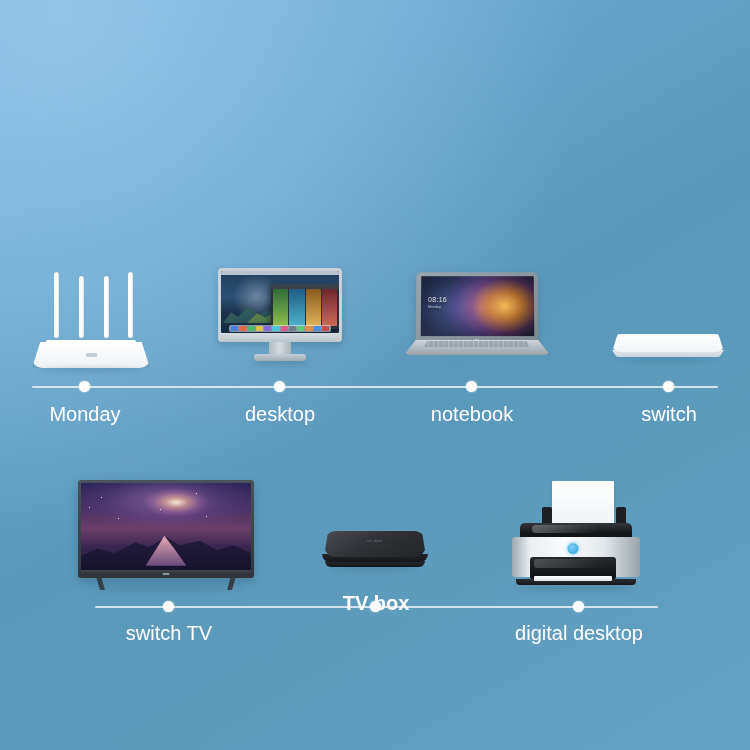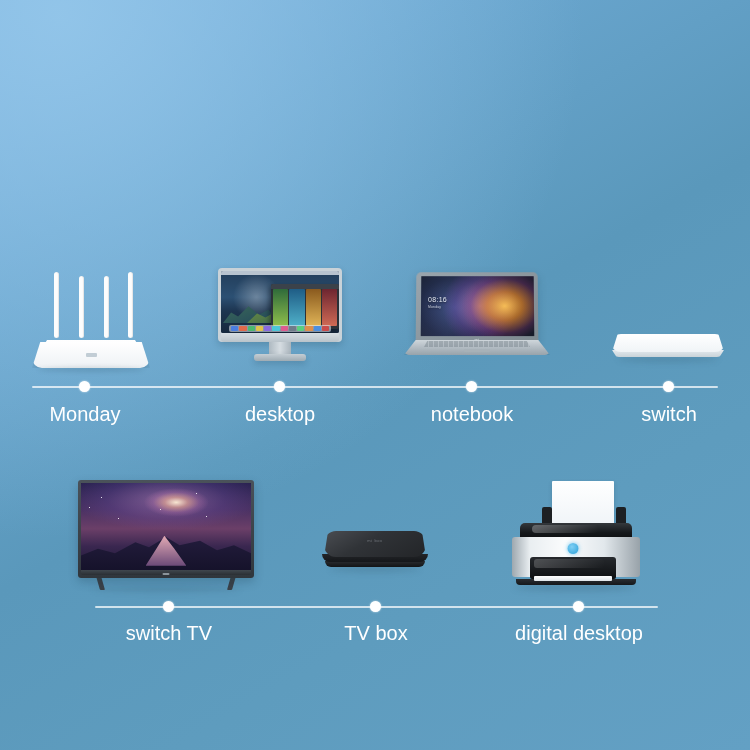--- a/index.html
+++ b/index.html
@@ -389,16 +389,16 @@
     <div class="pr-out"></div>
     <div class="pr-power"></div>
   </div>
 
   <div class="rail" style="left:95px;top:606px;width:563px;"></div>
   <div class="dot" style="left:163px;top:601px;"></div>
   <div class="dot" style="left:370px;top:601px;"></div>
   <div class="dot" style="left:573px;top:601px;"></div>
 
   <div class="lbl" style="left:169px;top:622px;">switch TV</div>
-  <div class="lbl" style="left:376px;top:622px;">TV box</div>
+  <div class="lbl" style="left:376px;top:592px;font-weight:bold;">TV box</div>
   <div class="lbl" style="left:579px;top:622px;">digital desktop</div>
 
 </div>
 
 </body></html>

